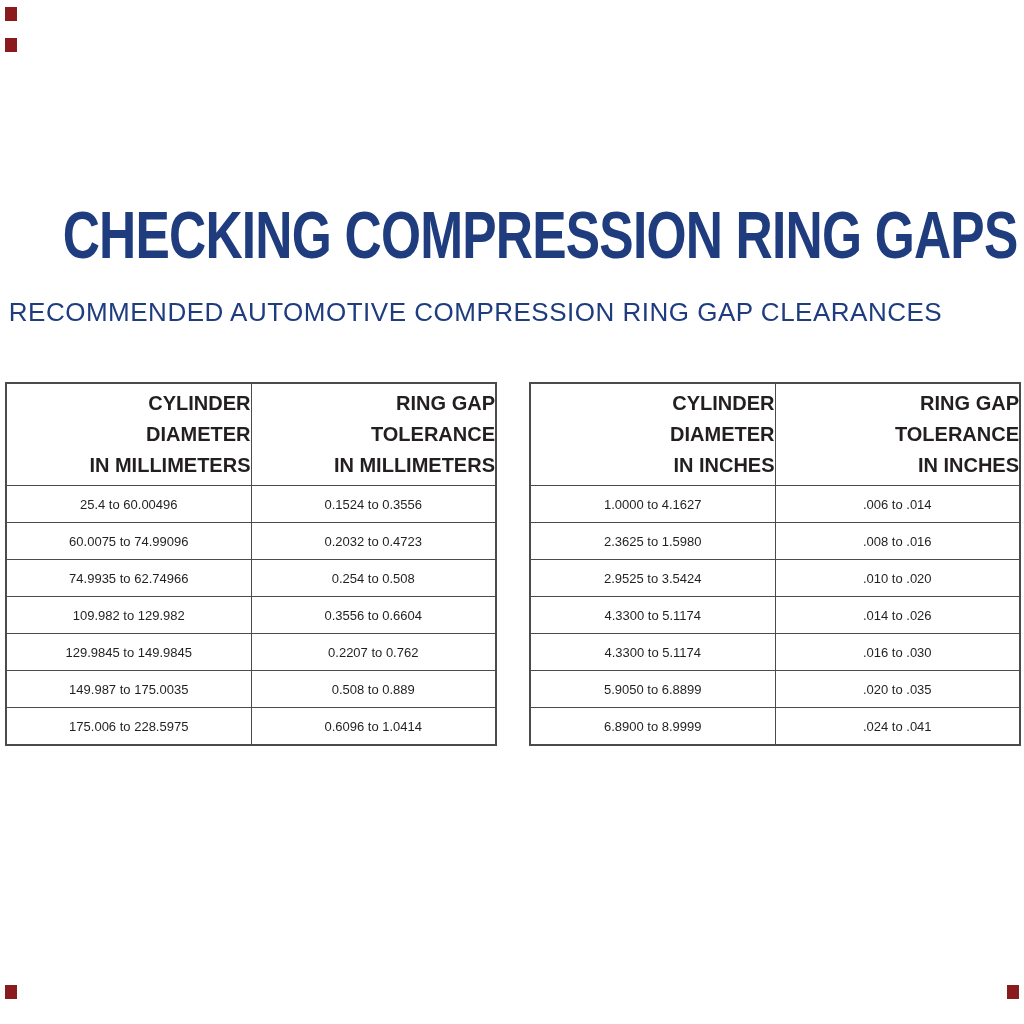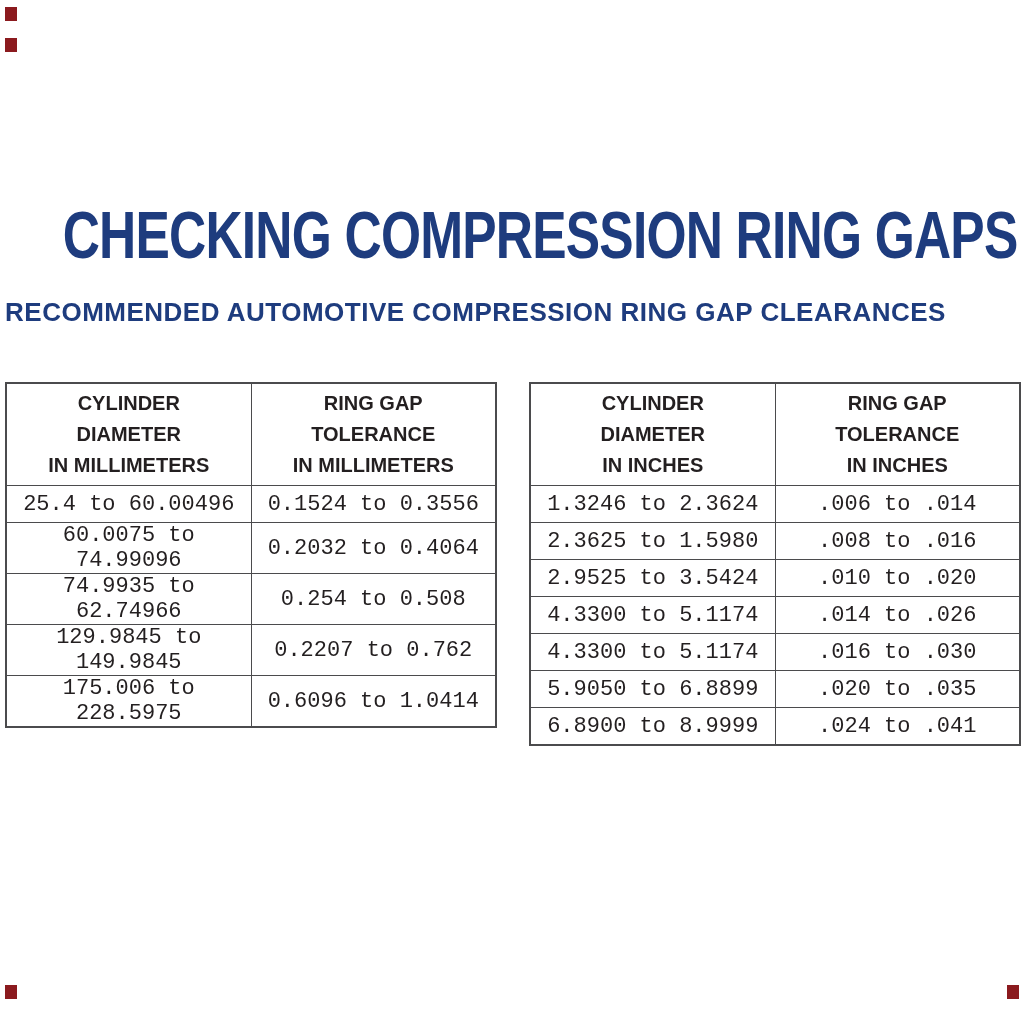--- a/index.html
+++ b/index.html
@@ -47,21 +47,21 @@
     transform: scaleX(0.78);
     transform-origin: center;
     white-space: nowrap;
   }
   .sub-title {
     position: absolute;
     top: 297px;
     left: 0;
     width: 951px;
     text-align: center;
-    font-weight: bold;
+    font-weight: normal;
     font-size: 26px;
     line-height: 30px;
     letter-spacing: 0.5px;
     color: #1e3c7e;
     white-space: nowrap;
   }
 
   .gap-table {
     position: absolute;
     top: 382px;
@@ -79,26 +79,26 @@
     text-align: center;
     vertical-align: middle;
     color: #231f20;
     padding: 0;
   }
   .gap-table th {
     height: 101px;
     font-size: 20px;
     font-weight: bold;
     line-height: 31px;
+    text-align: right;
   }
   .gap-table td {
     height: 36px;
-    font-size: 22px;
+    font-size: 13px;
     font-weight: normal;
-    font-family: Liberation Mono, monospace;
   }
   .hdr-line { display: block; }
 </style>
 </head>
 <body>
 
 <div class="page">
 
   <div class="corner-mark mark-tl-1"></div>
   <div class="corner-mark mark-tl-2"></div>
@@ -126,29 +126,37 @@
         </th>
       </tr>
     </thead>
     <tbody>
       <tr>
         <td>25.4 to 60.00496</td>
         <td>0.1524 to 0.3556</td>
       </tr>
       <tr>
         <td>60.0075 to 74.99096</td>
-        <td>0.2032 to 0.4064</td>
+        <td>0.2032 to 0.4723</td>
       </tr>
       <tr>
         <td>74.9935 to 62.74966</td>
         <td>0.254 to 0.508</td>
       </tr>
       <tr>
+        <td>109.982 to 129.982</td>
+        <td>0.3556 to 0.6604</td>
+      </tr>
+      <tr>
         <td>129.9845 to 149.9845</td>
         <td>0.2207 to 0.762</td>
+      </tr>
+      <tr>
+        <td>149.987 to 175.0035</td>
+        <td>0.508 to 0.889</td>
       </tr>
       <tr>
         <td>175.006 to 228.5975</td>
         <td>0.6096 to 1.0414</td>
       </tr>
     </tbody>
   </table>
 
   <table class="gap-table table-inch">
     <thead>
@@ -160,21 +168,21 @@
         </th>
         <th>
           <span class="hdr-line">RING GAP</span>
           <span class="hdr-line">TOLERANCE</span>
           <span class="hdr-line">IN INCHES</span>
         </th>
       </tr>
     </thead>
     <tbody>
       <tr>
-        <td>1.3246 to 2.3624</td>
+        <td>1.0000 to 4.1627</td>
         <td>.006 to .014</td>
       </tr>
       <tr>
         <td>2.3625 to 1.5980</td>
         <td>.008 to .016</td>
       </tr>
       <tr>
         <td>2.9525 to 3.5424</td>
         <td>.010 to .020</td>
       </tr>

